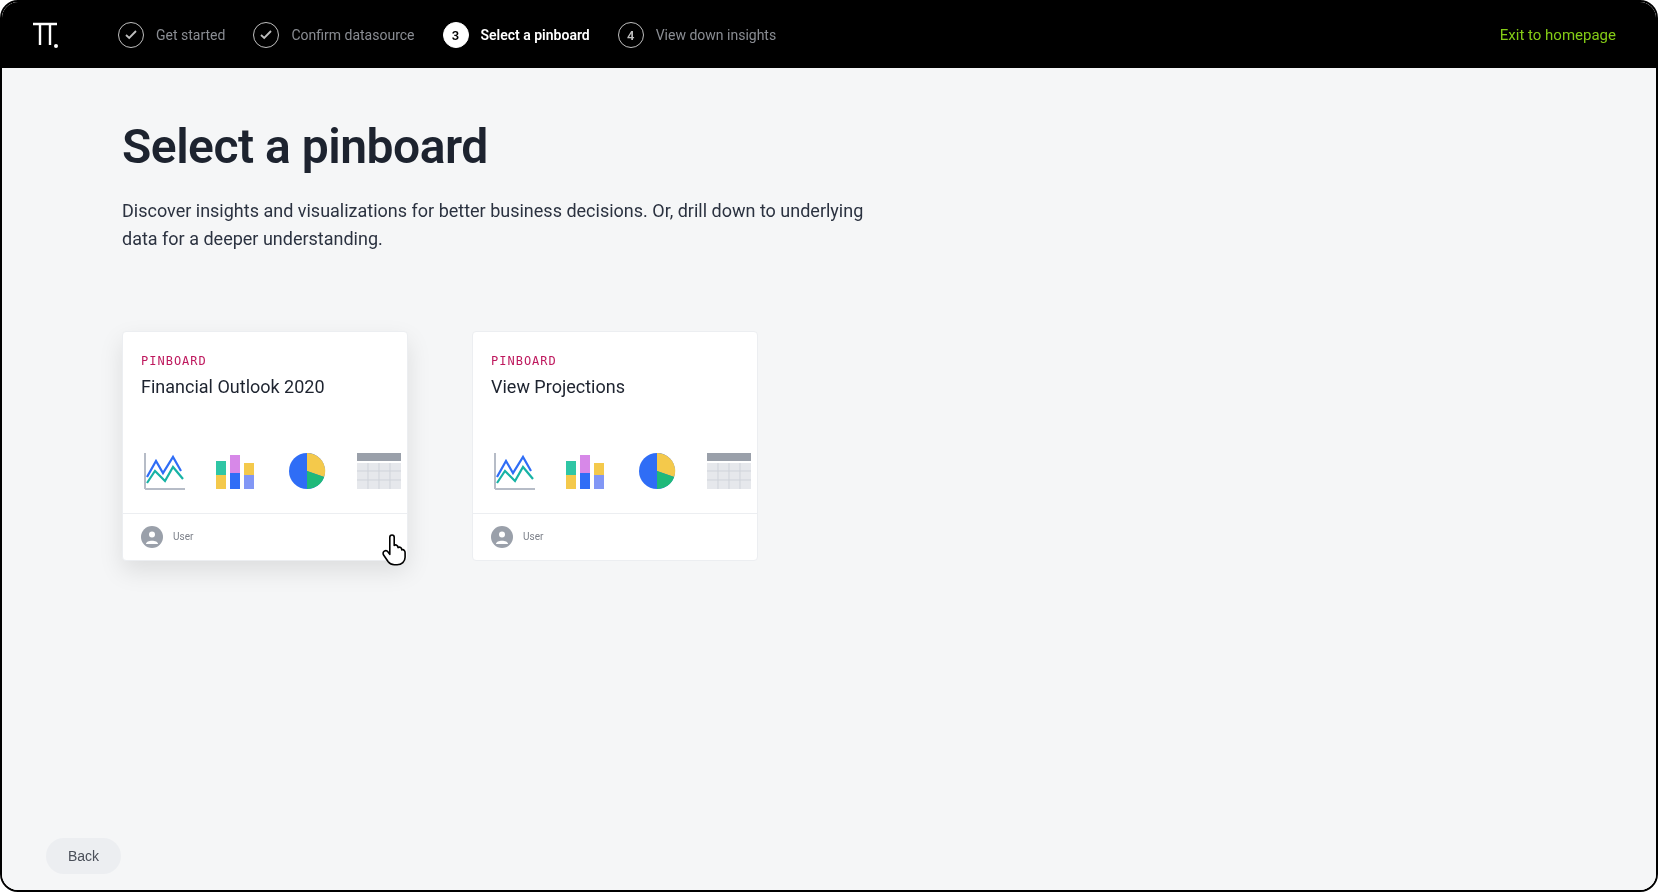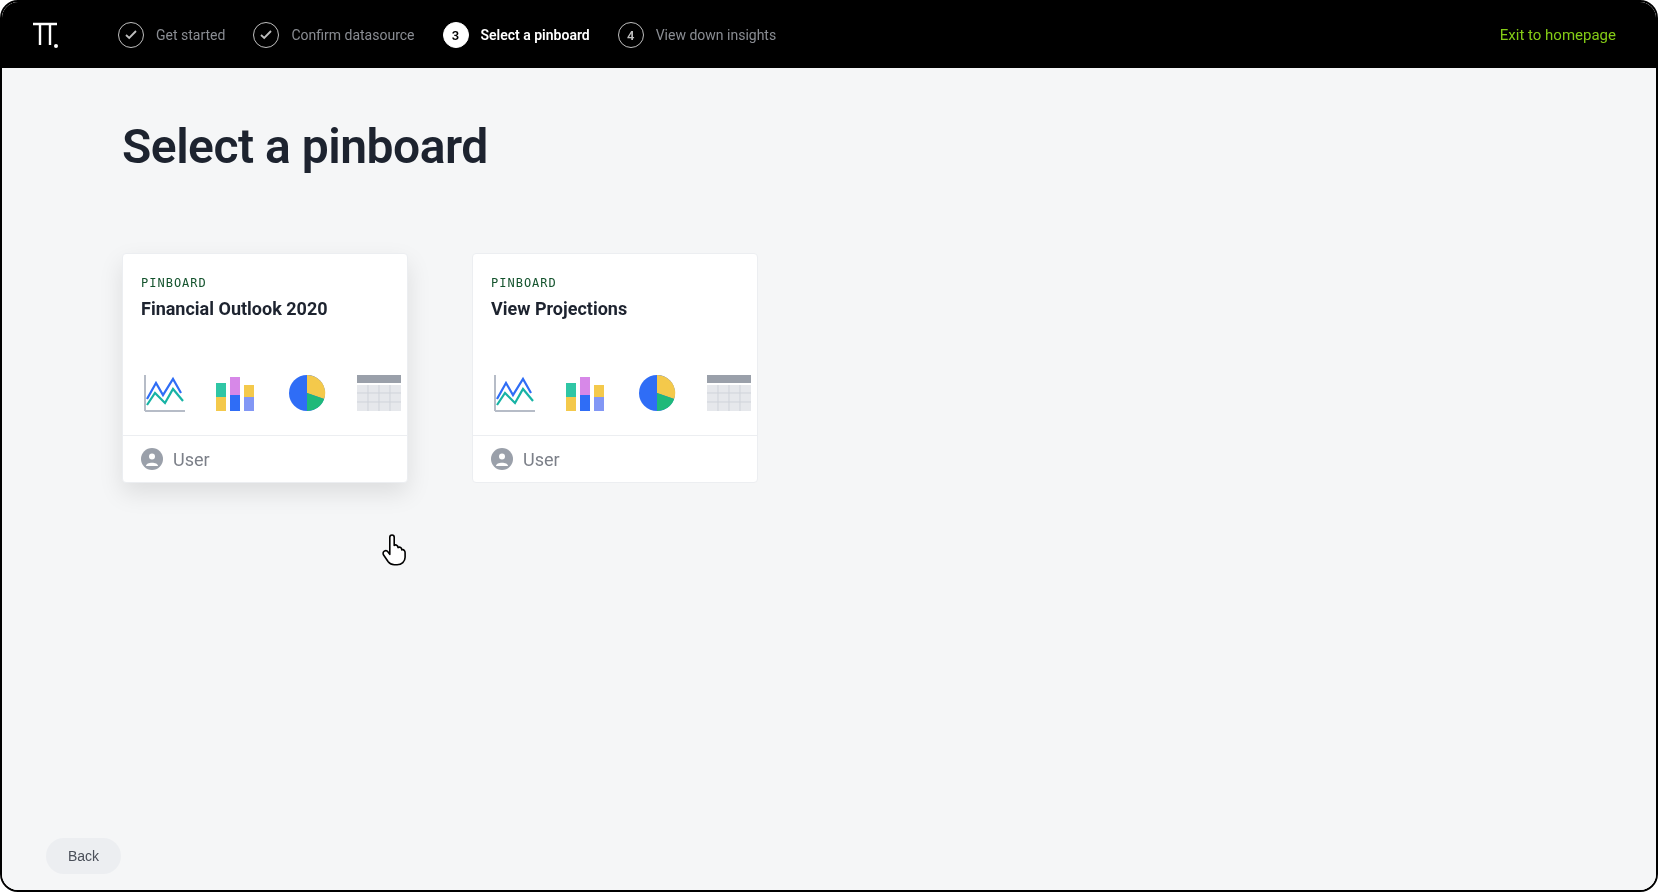--- a/index.html
+++ b/index.html
@@ -48,28 +48,28 @@
   .page-title { font-size: 48px; font-weight: 600; letter-spacing: -0.5px; color:#1d232f; margin-bottom: 22px; }
   .page-desc { font-size: 18px; line-height: 1.55; color:#2b3240; max-width: 760px; }
 
   .cards { display:flex; gap: 64px; margin-top: 78px; }
   .card {
     width: 286px; background:#fff; border:1px solid #eceef1; border-radius:4px;
     display:flex; flex-direction:column; cursor:pointer;
   }
   .card.hovered { box-shadow: 0 10px 24px rgba(0,0,0,0.10); }
   .card-body { padding: 22px 18px 18px 18px; flex:1 1 auto; }
-  .card-eyebrow { font-size:12px; letter-spacing:1px; color:#14532d; font-family: ui-monospace, Menlo, Consolas, monospace; }
-  .card-title { font-size:18px; font-weight:700; color:#1d232f; margin-top:8px; }
+  .card-eyebrow { font-size:12px; letter-spacing:1px; color:#be185d; font-family: ui-monospace, Menlo, Consolas, monospace; }
+  .card-title { font-size:18px; font-weight:400; color:#1d232f; margin-top:8px; }
   .card-thumbs { display:flex; gap:28px; align-items:flex-end; margin-top:54px; padding:0 2px 4px 2px;}
   .thumb { width:44px; height:40px; display:flex; align-items:center; justify-content:center; }
   .card-footer { border-top:1px solid #eceef1; padding:12px 18px; display:flex; align-items:center; gap:10px; }
   .avatar { width:22px; height:22px; border-radius:50%; background:#9aa0aa; display:flex; align-items:center; justify-content:center; }
   .avatar svg { fill:#fff; }
-  .user-label { font-size:18px; color:#7b7f88; }
+  .user-label { font-size:10px; color:#7b7f88; }
 
   
   .cursor-hand {
     position:absolute; left:378px; top:530px; width:32px; height:34px; pointer-events:none;
   }
 
   
   .back-btn {
     position:absolute; left:44px; bottom:16px;
     background:#eceef1; color:#4a4f59; border:none; border-radius:18px;
@@ -116,20 +116,21 @@
       <div class="step">
         <span class="step-circle">4</span>
         <span class="step-label">View down insights</span>
       </div>
     </div>
     <div class="exit-link">Exit to homepage</div>
   </div>
 
   <div class="main">
     <h1 class="page-title">Select a pinboard</h1>
+    <p class="page-desc">Discover insights and visualizations for better business decisions. Or, drill down to underlying data for a deeper understanding.</p>
 
     <div class="cards">
 
       <div class="card hovered">
         <div class="card-body">
           <div class="card-eyebrow">PINBOARD</div>
           <div class="card-title">Financial Outlook 2020</div>
           <div class="card-thumbs">
             <span class="thumb">
                 <svg width="44" height="40" viewBox="0 0 44 40">

